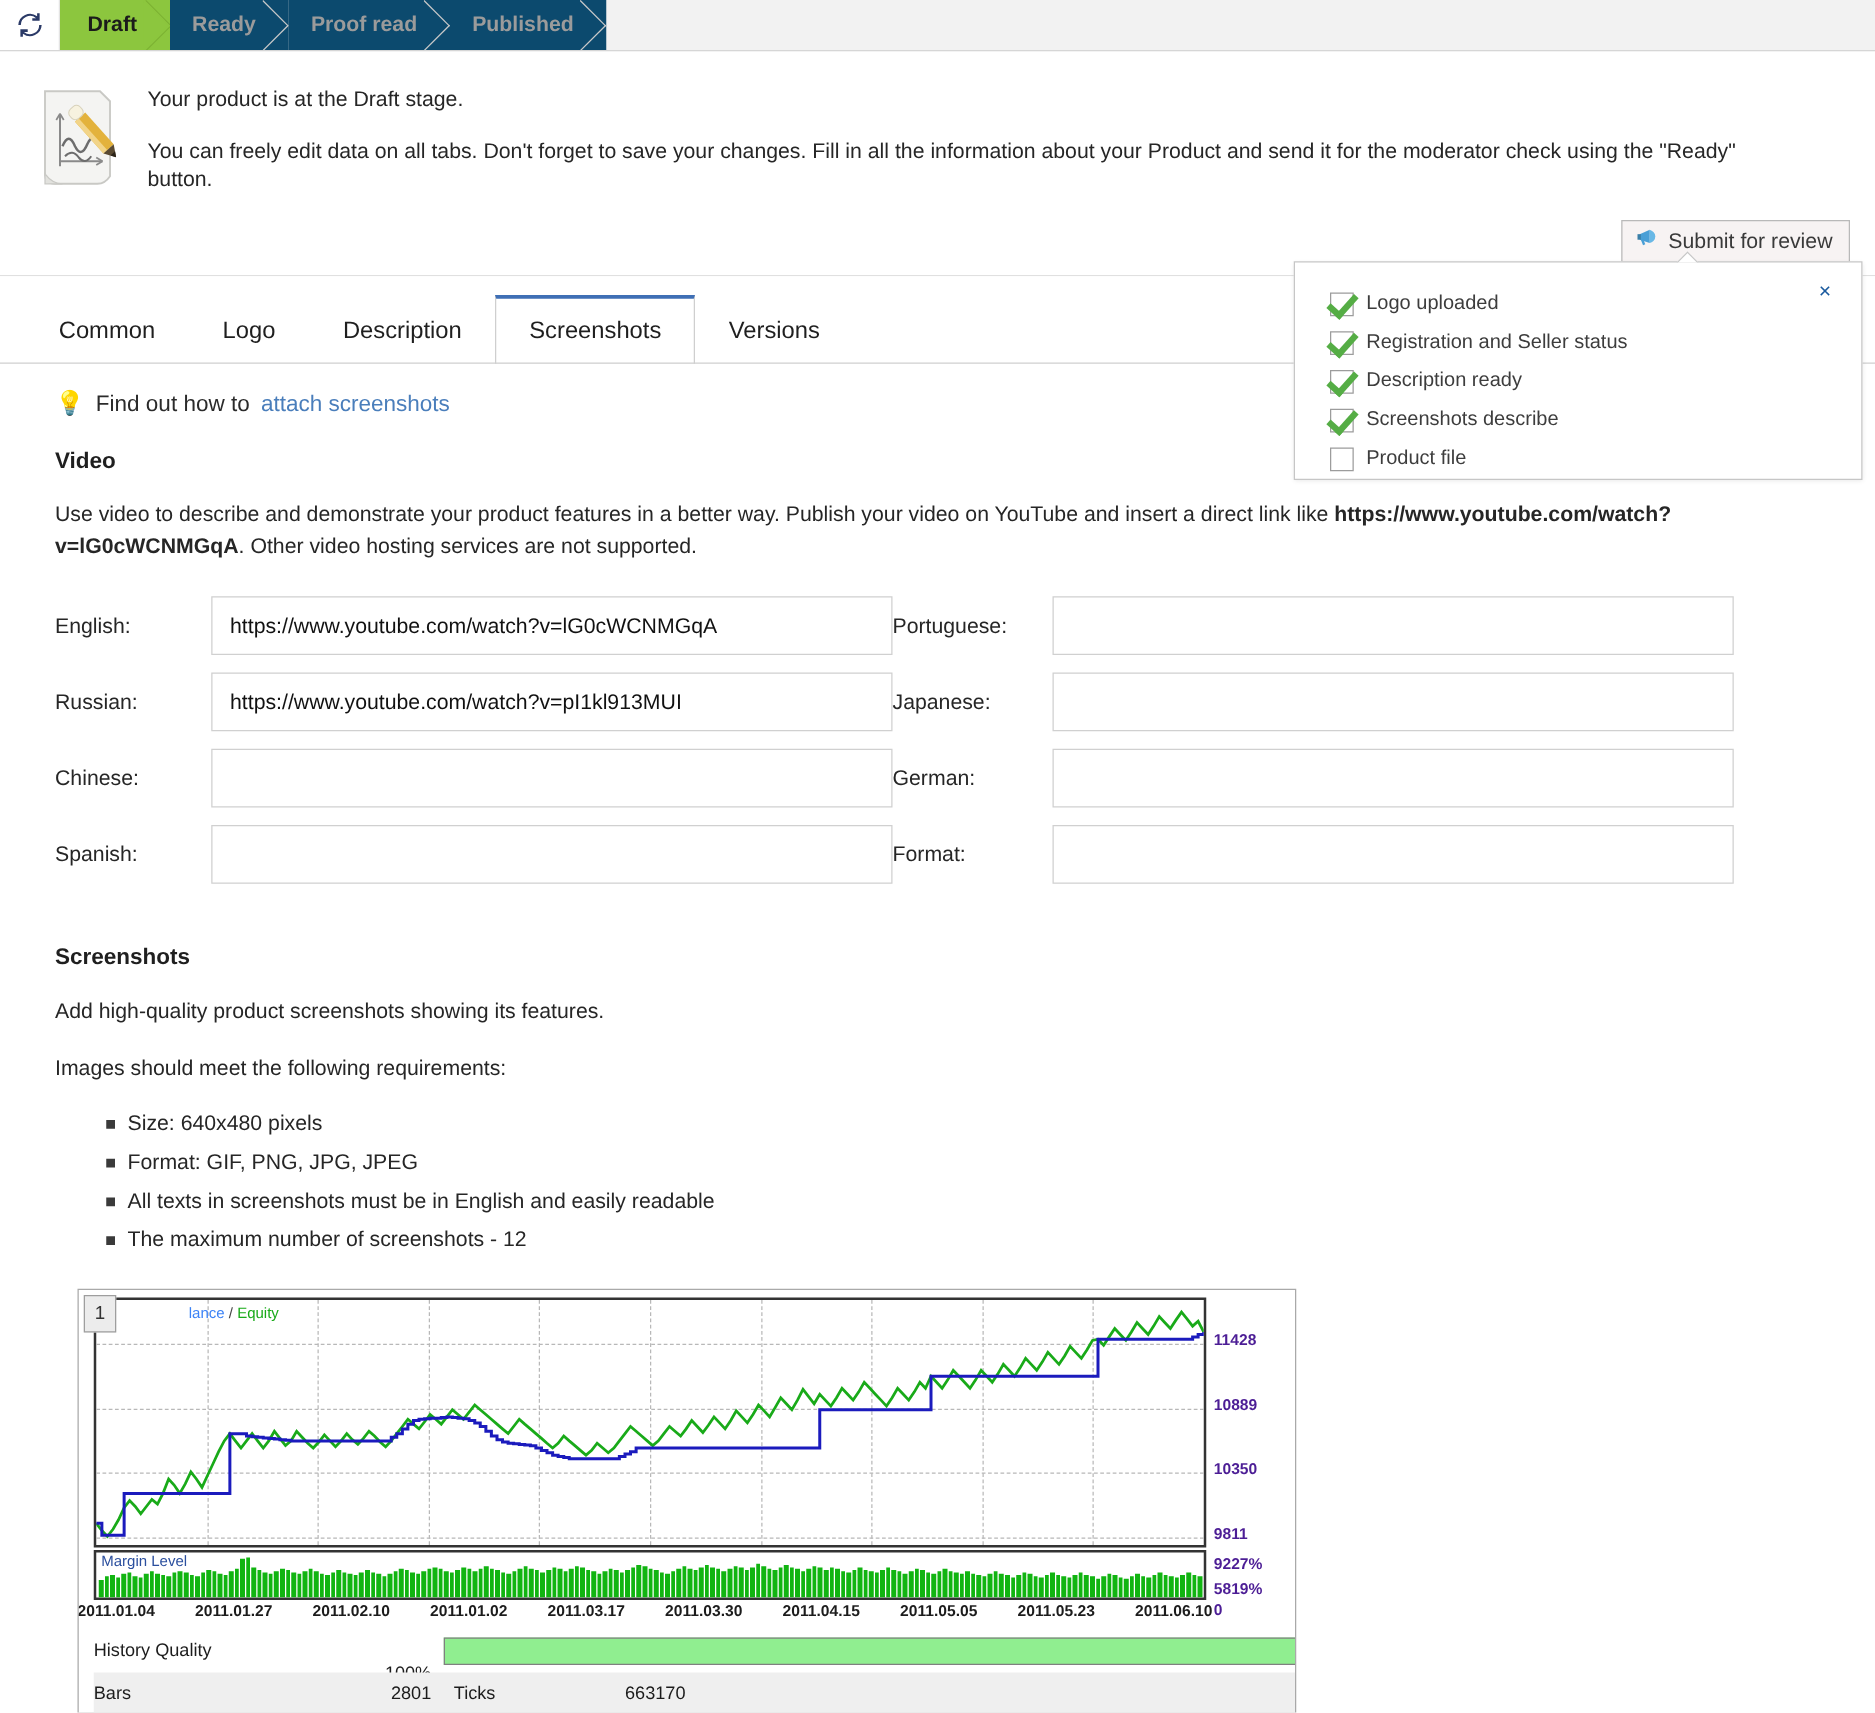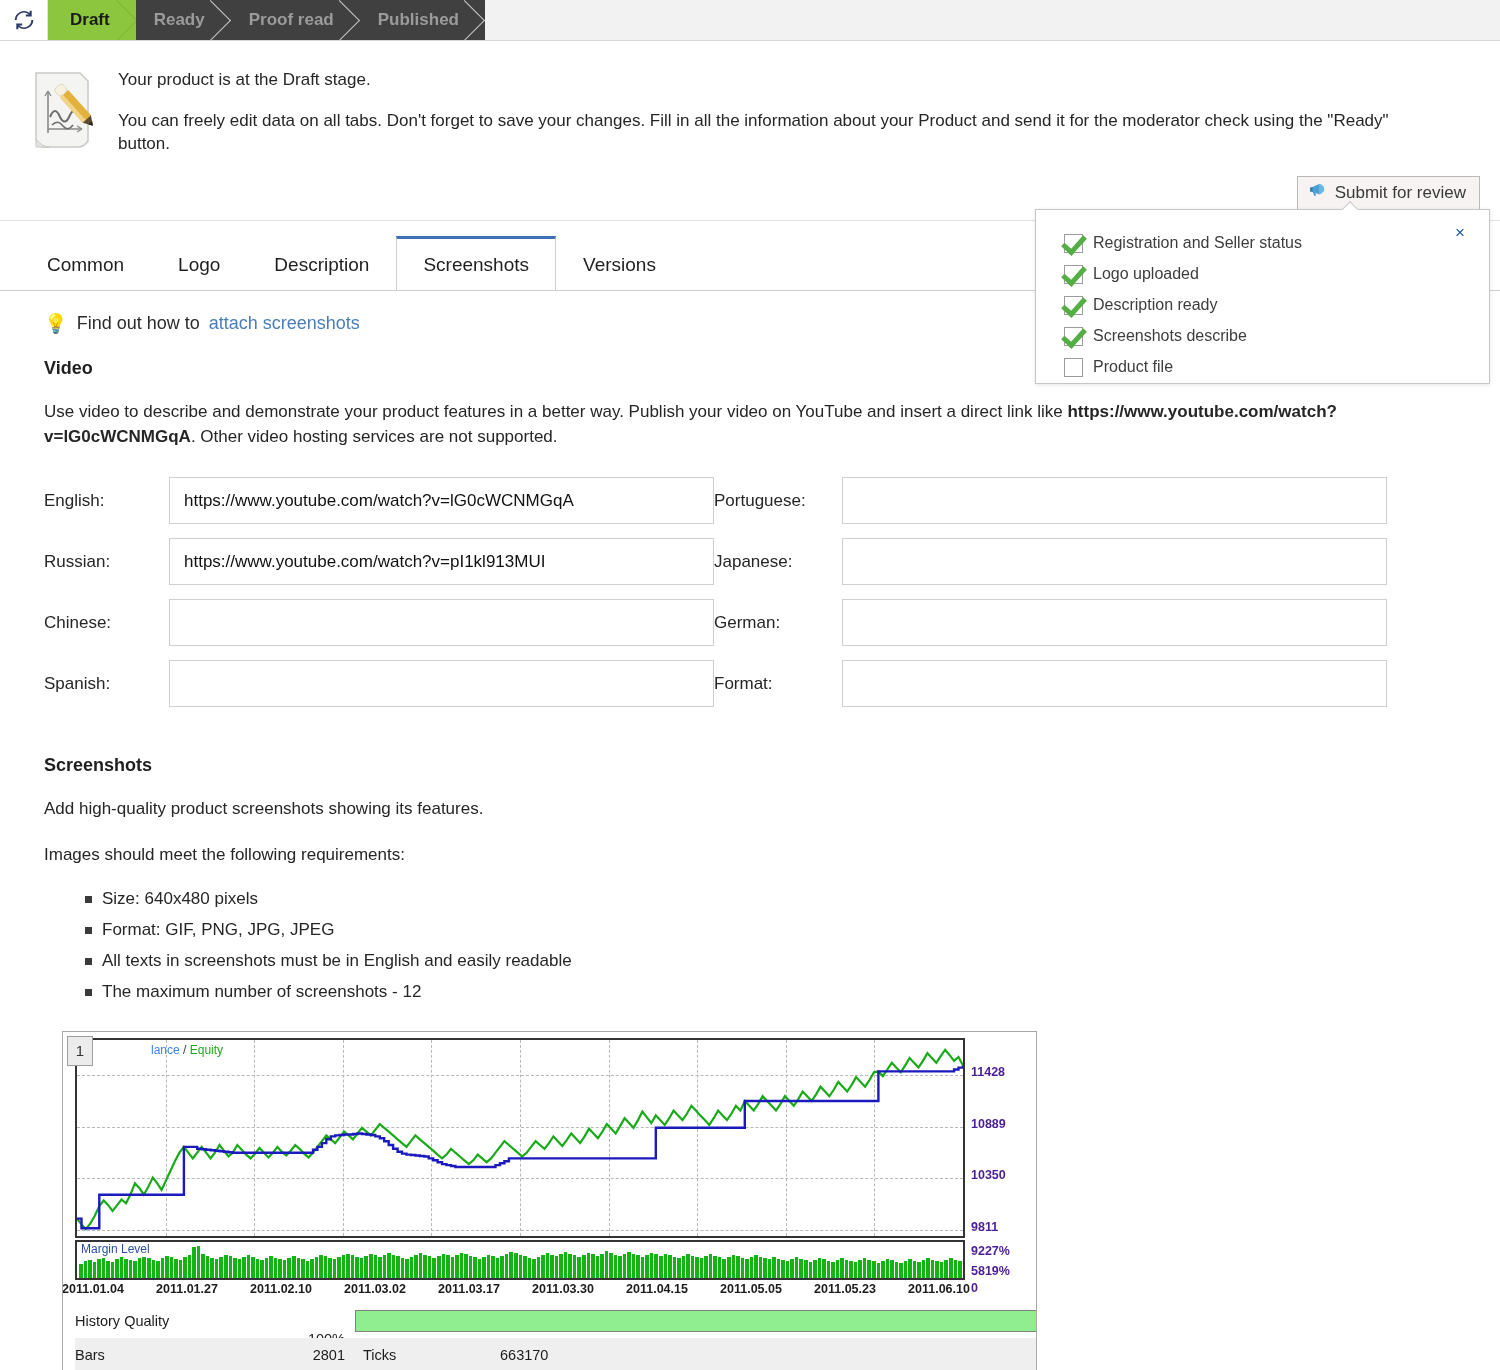--- a/index.html
+++ b/index.html
@@ -28,21 +28,21 @@
     border-right:1px solid #e3e3e3;
   }
   .refresh-icon svg{display:block;}
   .stages{display:flex;align-items:stretch;}
   .stage{
     position:relative;
     display:flex;align-items:center;
     padding:0 26px 0 18px;
     font-size:17px; font-weight:bold;
     color:#9b9b9b;
-    background:#404040;
+    background:#0c4a6e;
   }
   .stage .chev{
     position:absolute; right:-1px; top:0; bottom:0; width:22px;
     overflow:hidden;
   }
   .stage .chev::before{
     content:""; position:absolute; left:-14px; top:6px;
     width:28px;height:28px;
     border-top:1px solid #c9c9c9; border-right:1px solid #c9c9c9;
     transform:rotate(45deg);
@@ -315,25 +315,25 @@
     <span>Submit for review</span>
   </div>
 </div>
 
 <div class="popup">
   <div class="arrow"></div>
   <div class="popup-close">×</div>
 
   <div class="chk-row">
     <span class="chkbox on"></span>
-    <span class="chk-label">Registration and Seller status</span>
+    <span class="chk-label">Logo uploaded</span>
   </div>
   <div class="chk-row">
     <span class="chkbox on"></span>
-    <span class="chk-label">Logo uploaded</span>
+    <span class="chk-label">Registration and Seller status</span>
   </div>
   <div class="chk-row">
     <span class="chkbox on"></span>
     <span class="chk-label">Description ready</span>
   </div>
   <div class="chk-row">
     <span class="chkbox on"></span>
     <span class="chk-label">Screenshots describe</span>
   </div>
   <div class="chk-row">
@@ -644,21 +644,21 @@
             <i style="height: 57.6064%;"></i>
             <i style="height: 52.5532%;"></i>
             <i style="height: 48.5106%;"></i>
           </div>
       </div>
 
       <div class="dates" id="date-labels">
           <span style="left: 18px;">2011.01.04</span>
           <span style="left: 112px;">2011.01.27</span>
           <span style="left: 206px;">2011.02.10</span>
-          <span style="left: 300px;">2011.03.02</span>
+          <span style="left: 300px;">2011.01.02</span>
           <span style="left: 394px;">2011.03.17</span>
           <span style="left: 488px;">2011.03.30</span>
           <span style="left: 582px;">2011.04.15</span>
           <span style="left: 676px;">2011.05.05</span>
           <span style="left: 770px;">2011.05.23</span>
           <span style="left: 864px;">2011.06.10</span>
         </div>
 
       <div class="hq-row">
         <span class="hq-label">History Quality</span>

